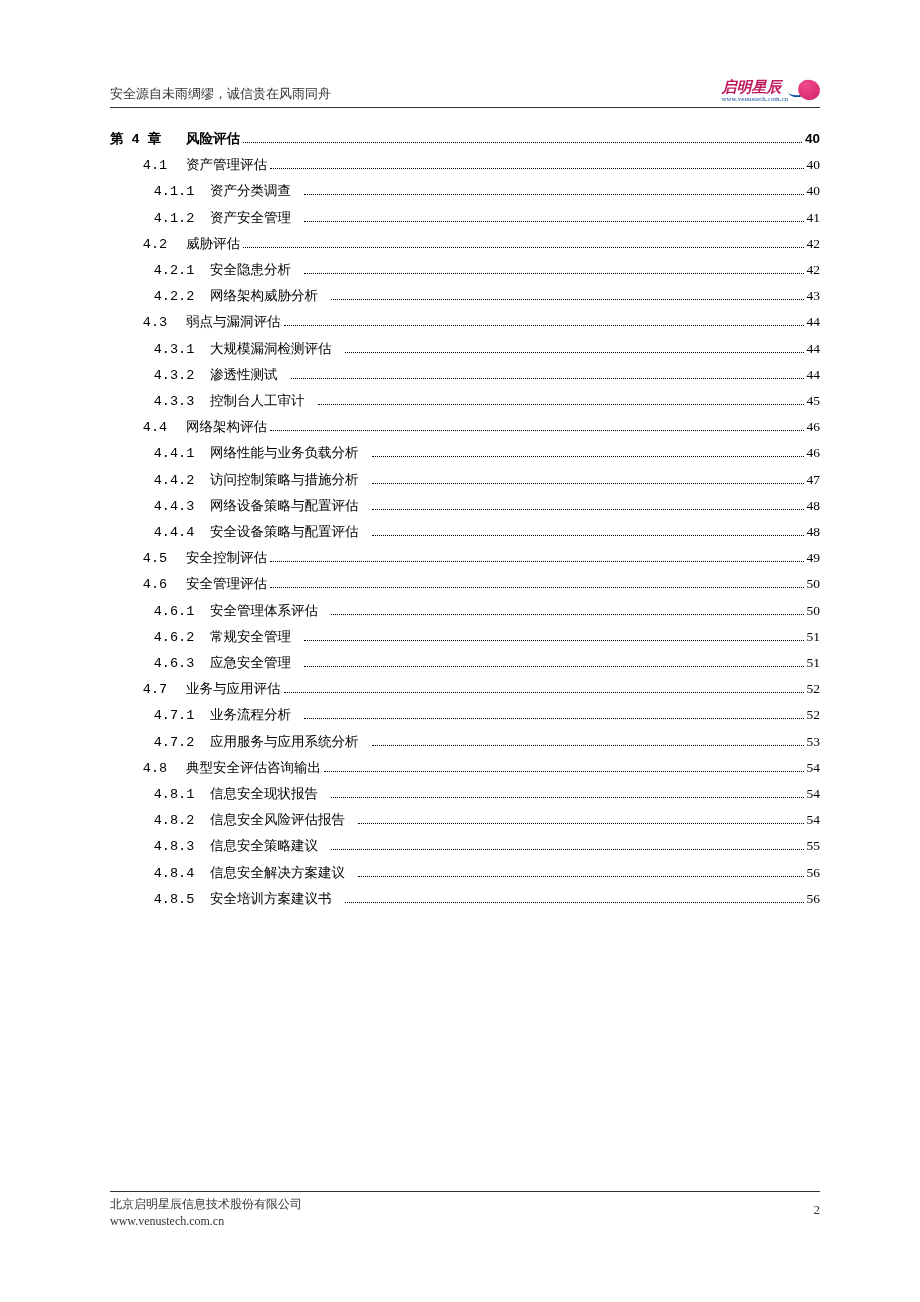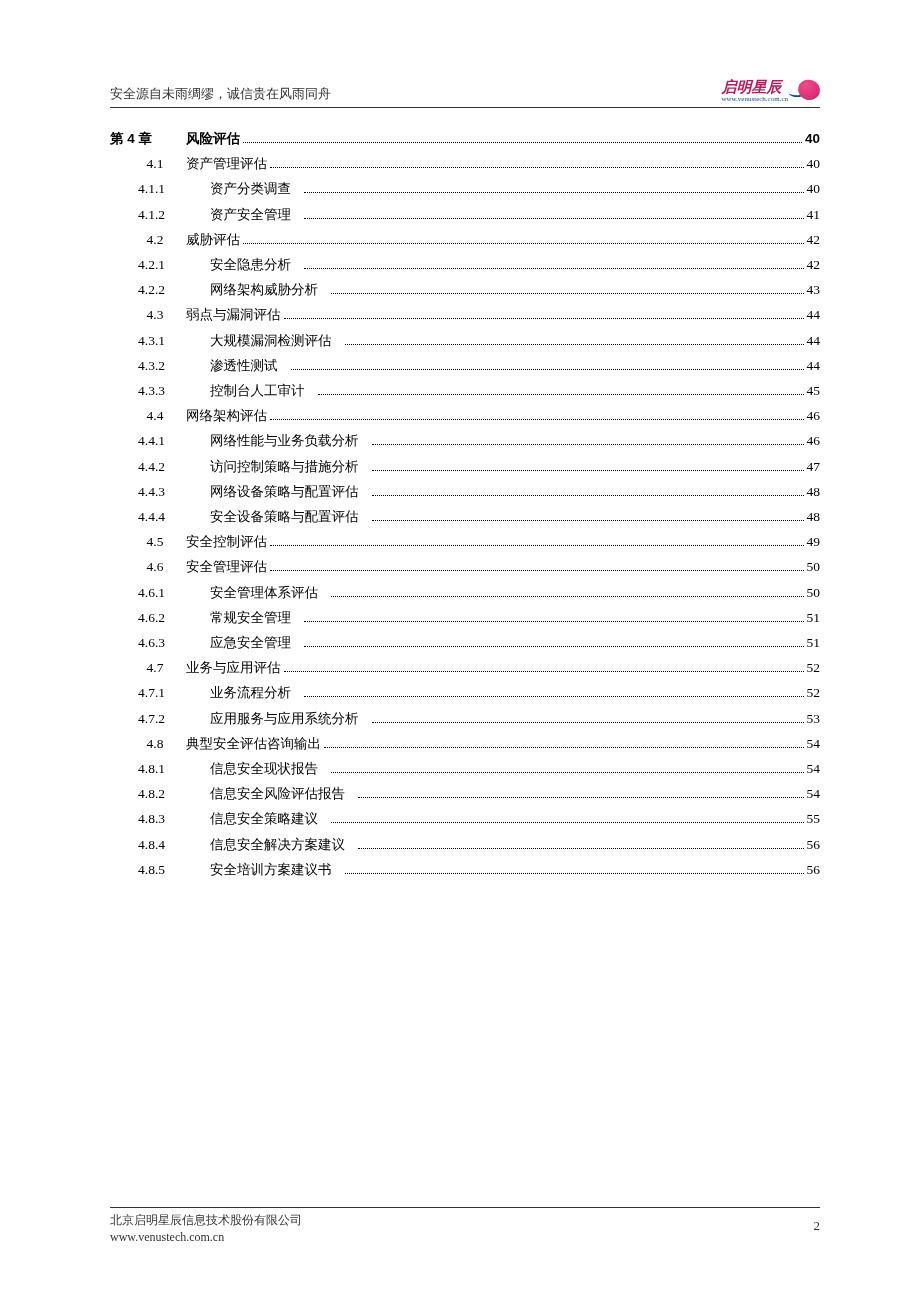--- a/index.html
+++ b/index.html
@@ -79,20 +79,21 @@
     color: #000;
   }
   .toc-row {
     display: flex;
     align-items: baseline;
     white-space: nowrap;
     line-height: 25.2px;
   }
   .toc-num {
     flex: 0 0 auto;
+    font-family: Liberation Mono, monospace;
   }
   .toc-title {
     flex: 0 0 auto;
   }
   .toc-dots {
     flex: 1 1 auto;
     border-bottom: 1.5px dotted #000;
     margin: 0 3px 3px 3px;
     min-width: 10px;
     height: 0.8em;
@@ -101,25 +102,25 @@
     flex: 0 0 auto;
   }
   .level-1 {
     font-weight: bold;
     font-family: "SimHei", "黑体", sans-serif;
   }
   .level-1 .toc-num { width: 76px; }
   .level-2 { padding-left: 14px; }
   .level-2 .toc-num { width: 62px; text-align: center; }
   .level-3 { padding-left: 28px; }
-  .level-3 .toc-num { width: 72px; }
+  .level-3 .toc-num { width: 72px; text-align: center; }
   .gap { display:inline-block; width: 10px; }
   .footer {
     position: absolute;
-    bottom: 56px;
+    bottom: 72px;
     left: 110px;
     right: 100px;
     border-top: 1px solid #333;
     padding-top: 4px;
     display: flex;
     justify-content: space-between;
     align-items: flex-start;
     font-size: 12px;
     color: #333;
   }

